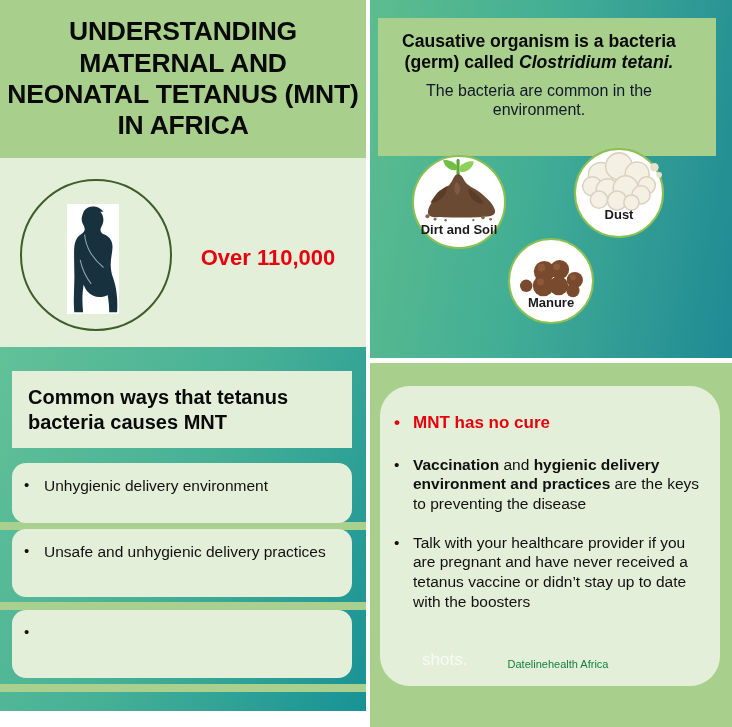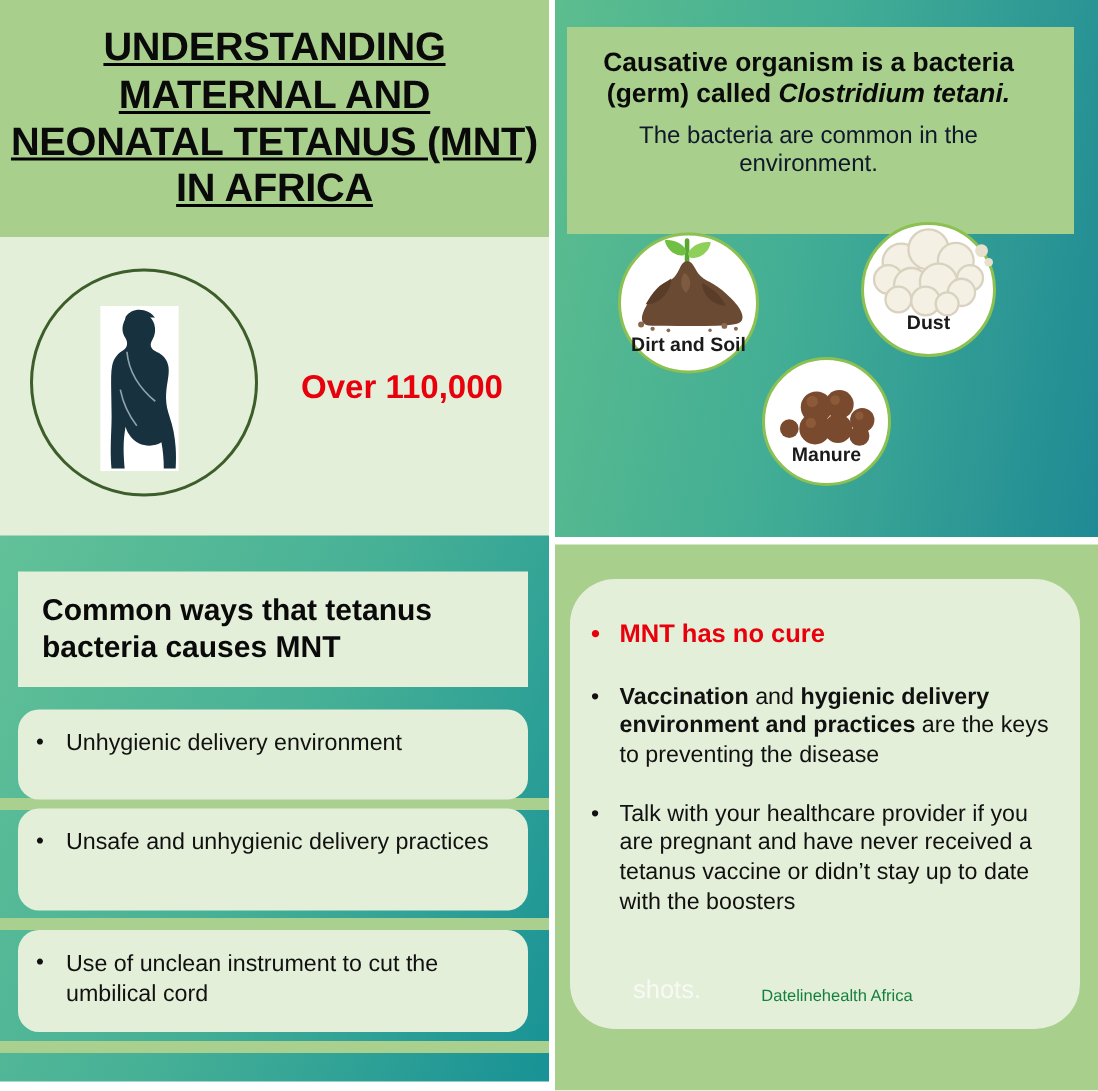--- a/index.html
+++ b/index.html
@@ -18,21 +18,21 @@
   
   #panel-title-stat {
     position: absolute; left: 0; top: 0;
     width: 366px; height: 358px;
     background: #e4efd9;
   }
   #title-band {
     position: absolute; left: 0; top: 0;
     width: 366px; height: 158px;
     background: #a9cf8c;
-    display: flex; align-items: center; justify-content: center; text-decoration: underline;
+    display: flex; align-items: center; justify-content: center;
   }
   #title-text {
     font-size: 26.5px; font-weight: bold; line-height: 1.18;
     color: #0a0a0a; text-align: center; letter-spacing: -0.2px;
     padding: 0 6px;
   }
   #stat-area {
     position: absolute; left: 0; top: 158px;
     width: 366px; height: 200px;
     display: flex; align-items: center;
@@ -123,21 +123,21 @@
   }
   .bubble-art {
     position: absolute; left: 0; top: 0;
     width: 100%; height: 100%;
     z-index: 1; pointer-events: none;
   }
   .bubble-art svg { width: 100%; height: 100%; display: block; }
 
   
   #panel-ways {
-    position: absolute; left: 0; top: 357px;
+    position: absolute; left: 0; top: 347px;
     width: 366px; height: 364px;
     background: linear-gradient(115deg, #62c198 0%, #46b096 50%, #189296 100%);
     overflow: hidden;
   }
   #ways-header {
     position: absolute; left: 12px; top: 24px;
     width: 340px;
     background: #e4efd9;
     padding: 14px 16px 14px 16px;
     font-size: 20px; font-weight: bold; line-height: 1.23;
@@ -334,21 +334,20 @@
       <span class="ways-text">Unhygienic delivery environment</span>
     </div>
 
     <div class="ways-item" id="ways-item-1">
       <span class="bullet">•</span>
       <span class="ways-text">Unsafe and unhygienic delivery practices</span>
     </div>
 
     <div class="ways-item" id="ways-item-2">
       <span class="bullet">•</span>
-      <span class="ways-text">Use of unclean instrument to cut the umbilical cord</span>
     </div>
 
   </div>
 
   <div id="panel-prevention">
 
     <div id="prevention-card">
 
       <div class="prev-item" id="prev-item-0">
         <span class="bullet">•</span>

